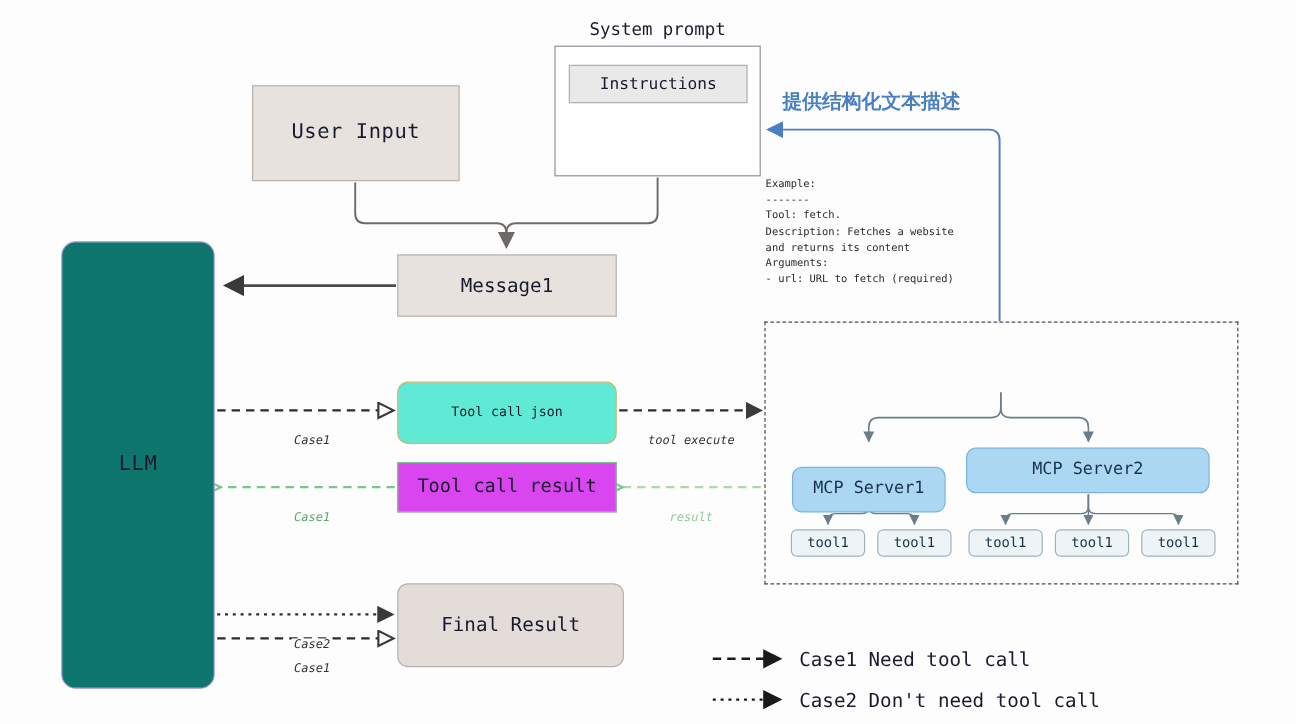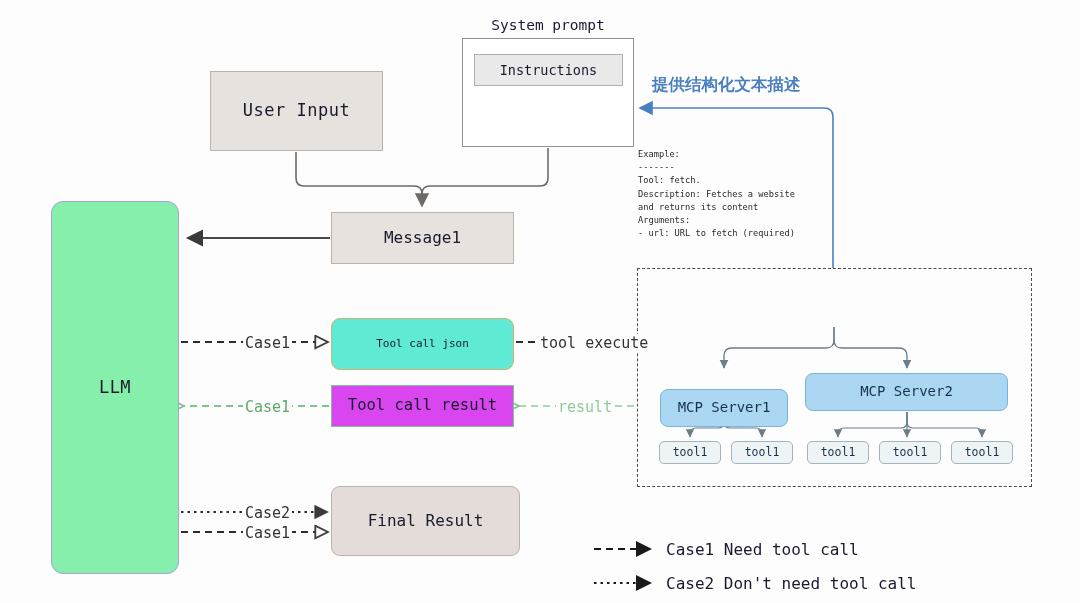--- a/index.html
+++ b/index.html
@@ -46,21 +46,21 @@
     background: #e9e9e9; border: 1px solid #b0b0b0;
     font-size: 13.5px;
   }
   .n-tooldesc {
     left: 474px; top: 95px; width: 149px; height: 32px;
     background: #a8d0ea; border: 1px solid #6a9cc4;
     font-size: 13.5px;
   }
   .n-llm {
     left: 51px; top: 201px; width: 128px; height: 373px;
-    background: #86efac; border: 1px solid #a9a0e0;
+    background: #0f766e; border: 1px solid #a9a0e0;
     border-radius: 12px;
     font-size: 17px; letter-spacing: 0.5px;
   }
   .n-message1 {
     left: 331px; top: 212px; width: 183px; height: 52px;
     background: #e8e2de; border: 1px solid #b9b2ad;
     font-size: 16px;
   }
   .n-toolcalljson {
     left: 331px; top: 318px; width: 183px; height: 52px;
@@ -123,24 +123,26 @@
     background: transparent; border: none;
     font-family: "DejaVu Sans", "Liberation Sans", sans-serif;
     font-weight: bold; font-size: 16.5px; color: #4a7fc1;
     justify-content: flex-start;
   }
 
   
   .edge-label {
     position: absolute;
     background: #fdfdfd;
-    font-size: 15px;
+    font-size: 10px;
+    font-style: italic;
     color: #333;
     padding: 0 2px;
     white-space: nowrap;
+    margin-top: 28px;
   }
   .el-case1a { left: 243px; top: 334px; }
   .el-case1b { left: 243px; top: 398px; color: #5aa86a; }
   .el-toolexec { left: 538px; top: 334px; }
   .el-result  { left: 556px; top: 398px; color: #8fcb9b; }
   .el-case2c  { left: 243px; top: 504px; }
   .el-case1c  { left: 243px; top: 524px; }
 
   
   .legend {

